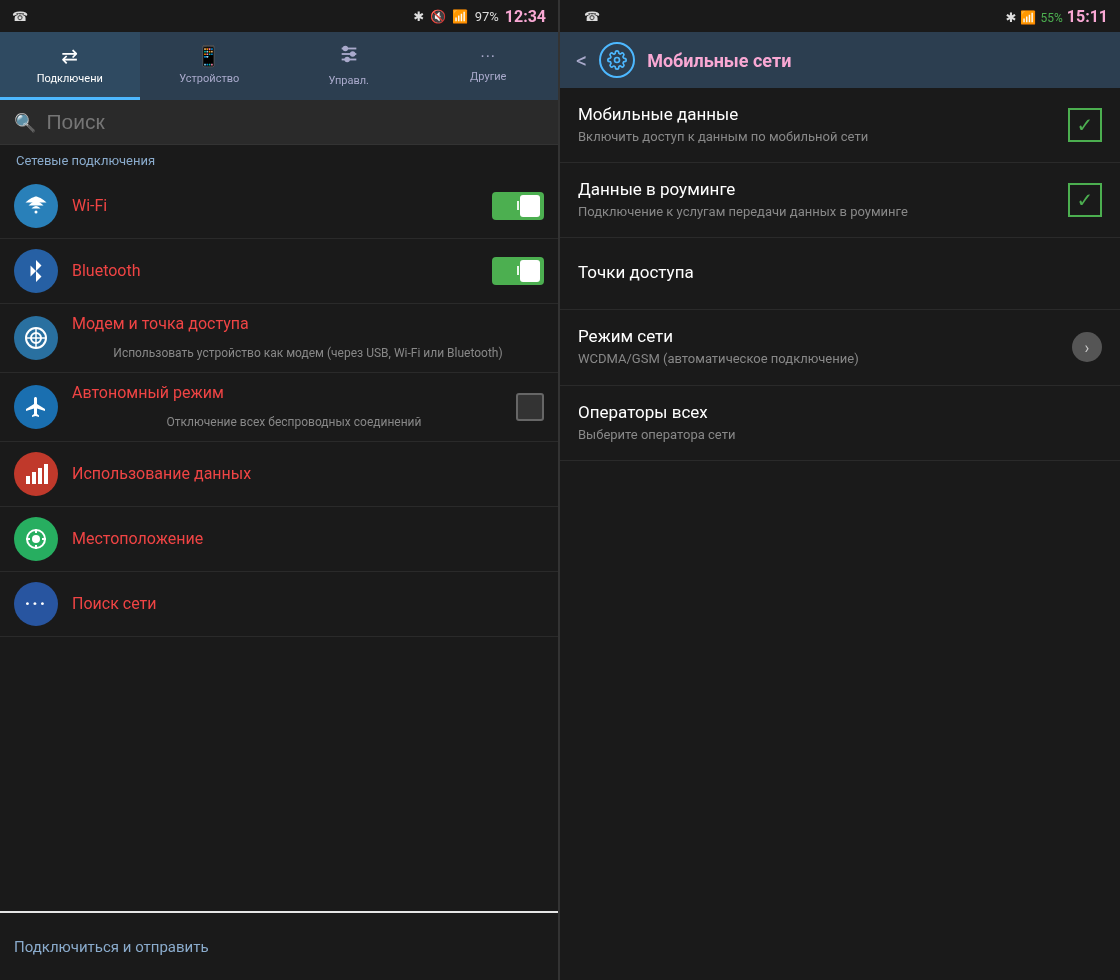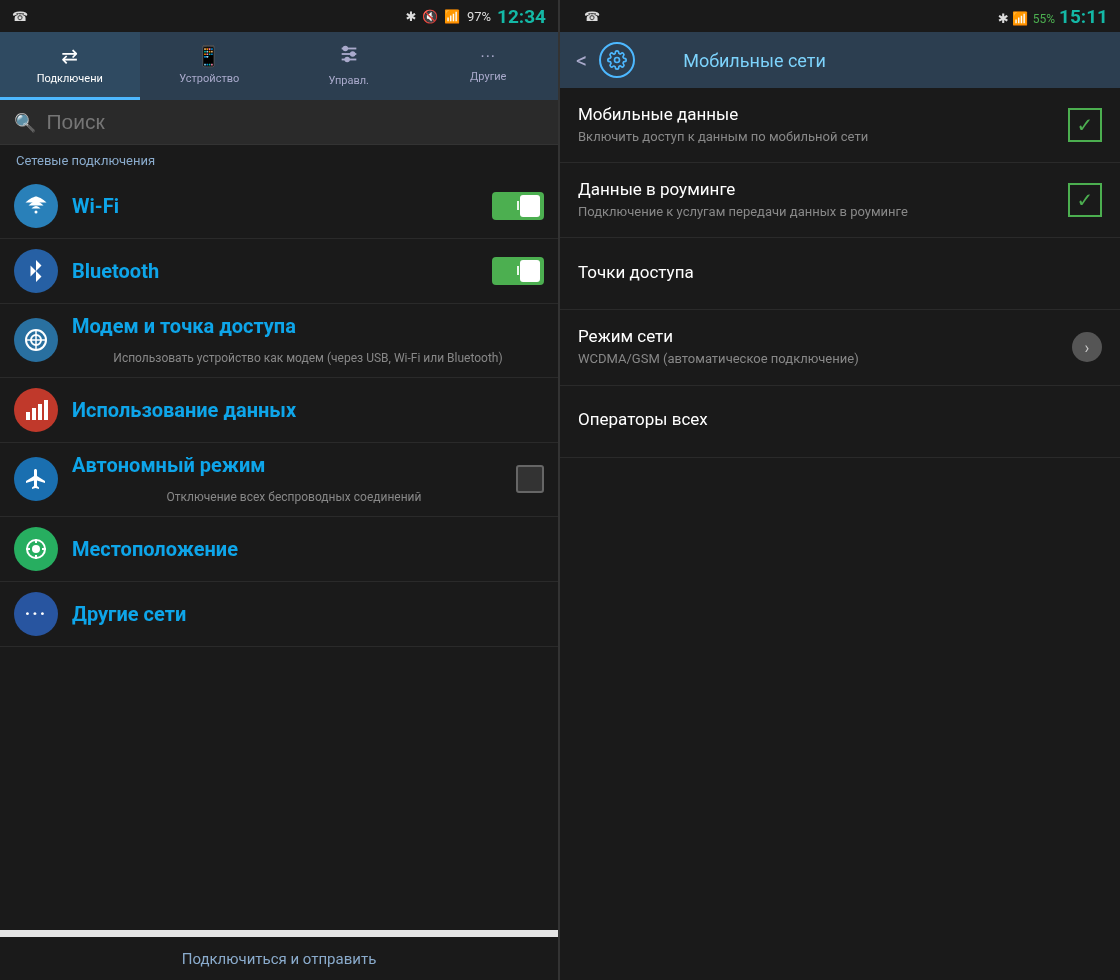--- a/index.html
+++ b/index.html
@@ -39,22 +39,22 @@
       align-items: center;
       gap: 4px;
     }
 
     .status-icon {
       color: #ddd;
       font-size: 13px;
     }
 
     .status-time {
-      color: #14b8a6;
-      font-size: 19px;
+      color: #f9a8d4;
+      font-size: 16px;
       font-weight: bold;
     }
 
     .battery-icon {
       color: #4CAF50;
       font-size: 12px;
     }
 
     
     .tabs-row {
@@ -162,23 +162,23 @@
     .item-icon-wrap svg, .item-icon-wrap span {
       color: #fff;
       font-size: 22px;
     }
 
     .item-text {
       flex: 1;
     }
 
     .item-title {
-      color: #0ea5e9;
-      font-size: 20px;
-      font-weight: 700;
+      color: #ef4444;
+      font-size: 16px;
+      font-weight: 400;
       line-height: 1.2;
     }
 
     .item-subtitle {
       color: #888;
       font-size: 12px;
       line-height: 1.4;
       margin-top: 12px;
       text-align: center;
     }
@@ -227,24 +227,23 @@
       height: 28px;
       border: 2px solid #666;
       background: #333;
       border-radius: 3px;
       flex-shrink: 0;
     }
 
     
     .bottom-item {
       margin-top: auto;
-      border-top: 7px solid #e5e5e5;
-      padding: 12px 14px;
+      border-top: 2px solid #e5e5e5;
+      padding: 24px 14px;
       cursor: pointer;
-      text-align: center;
     }
 
     .bottom-item-text {
       color: #8aabcc;
       font-size: 15px;
     }
 
     
     .right-panel {
       width: 560px;
@@ -285,24 +284,23 @@
       border-radius: 50%;
       border: 2px solid #4db8ff;
       display: flex;
       align-items: center;
       justify-content: center;
       color: #4db8ff;
       font-size: 18px;
     }
 
     .right-header-title {
-      color: #7dd3fc;
+      color: #f9a8d4;
       font-size: 18px;
-      font-weight: 400;
-      margin-left: 36px;
+      font-weight: 700;
     }
 
     
     .right-list-item {
       display: flex;
       align-items: center;
       padding: 16px 18px;
       border-bottom: 1px solid #2a2a2a;
       min-height: 72px;
       cursor: pointer;
@@ -457,44 +455,44 @@
         <line x1="2" y1="12" x2="22" y2="12" stroke="white" stroke-width="1.5"></line>
       </svg>
     </div>
     <div class="item-text">
       <div class="item-title">Модем и точка доступа</div>
       <div class="item-subtitle">Использовать устройство как модем (через USB, Wi-Fi или Bluetooth)</div>
     </div>
   </div>
 
   <div class="list-item">
+    <div class="item-icon-wrap icon-airplane">
+      <svg class="svg-icon" viewBox="0 0 24 24">
+        <path d="M21 16v-2l-8-5V3.5C13 2.67 12.33 2 11.5 2S10 2.67 10 3.5V9l-8 5v2l8-2.5V19l-2 1.5V22l3.5-1 3.5 1v-1.5L13 19v-5.5l8 2.5z"></path>
+      </svg>
+    </div>
+    <div class="item-text">
+      <div class="item-title">Автономный режим</div>
+      <div class="item-subtitle">Отключение всех беспроводных соединений</div>
+    </div>
+    <div class="checkbox-wrap"></div>
+  </div>
+
+  <div class="list-item">
     <div class="item-icon-wrap icon-data">
       <svg class="svg-icon" viewBox="0 0 24 24">
         <rect x="2" y="14" width="4" height="8" fill="white"></rect>
         <rect x="8" y="10" width="4" height="12" fill="white"></rect>
         <rect x="14" y="6" width="4" height="16" fill="white"></rect>
         <rect x="20" y="2" width="4" height="20" fill="white"></rect>
       </svg>
     </div>
     <div class="item-text">
       <div class="item-title">Использование данных</div>
     </div>
-  </div>
-
-  <div class="list-item">
-    <div class="item-icon-wrap icon-airplane">
-      <svg class="svg-icon" viewBox="0 0 24 24">
-        <path d="M21 16v-2l-8-5V3.5C13 2.67 12.33 2 11.5 2S10 2.67 10 3.5V9l-8 5v2l8-2.5V19l-2 1.5V22l3.5-1 3.5 1v-1.5L13 19v-5.5l8 2.5z"></path>
-      </svg>
-    </div>
-    <div class="item-text">
-      <div class="item-title">Автономный режим</div>
-      <div class="item-subtitle">Отключение всех беспроводных соединений</div>
-    </div>
-    <div class="checkbox-wrap"></div>
   </div>
 
   <div class="list-item">
     <div class="item-icon-wrap icon-location">
       <svg class="svg-icon" viewBox="0 0 24 24">
         <circle cx="12" cy="12" r="9" stroke="white" stroke-width="2" fill="none"></circle>
         <circle cx="12" cy="12" r="4" fill="white"></circle>
         <line x1="12" y1="2" x2="12" y2="6" stroke="white" stroke-width="2"></line>
         <line x1="12" y1="18" x2="12" y2="22" stroke="white" stroke-width="2"></line>
         <line x1="2" y1="12" x2="6" y2="12" stroke="white" stroke-width="2"></line>
@@ -504,21 +502,21 @@
     <div class="item-text">
       <div class="item-title">Местоположение</div>
     </div>
   </div>
 
   <div class="list-item">
     <div class="item-icon-wrap icon-other">
       <span style="color:white; font-size:18px; letter-spacing:2px; font-weight:bold;">···</span>
     </div>
     <div class="item-text">
-      <div class="item-title">Другие сети</div>
+      <div class="item-title">Поиск сети</div>
     </div>
   </div>
 
   <div class="bottom-item">
     <span class="bottom-item-text">Подключиться и отправить</span>
   </div>
 
 </div>
 
 <div class="right-panel">
@@ -572,16 +570,17 @@
     <div class="right-item-text">
       <div class="right-item-title">Режим сети</div>
       <div class="right-item-subtitle">WCDMA/GSM (автоматическое подключение)</div>
     </div>
     <div class="arrow-right">›</div>
   </div>
 
   <div class="right-list-item">
     <div class="right-item-text">
       <div class="right-item-title">Операторы всех</div>
+      <div class="right-item-subtitle">Выберите оператора сети</div>
     </div>
   </div>
 
 </div>
 
 </body></html>

